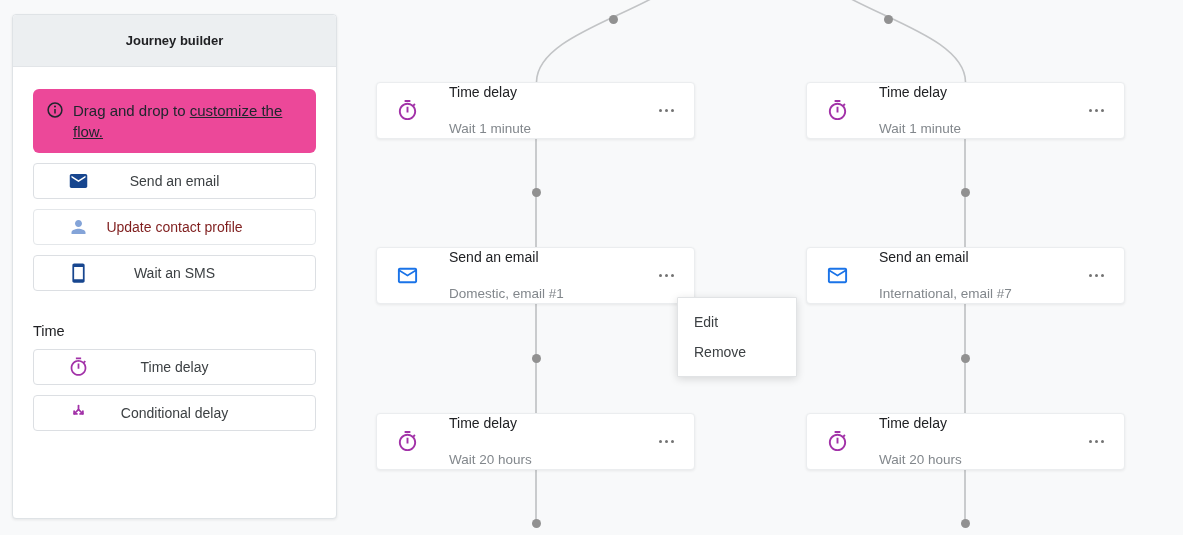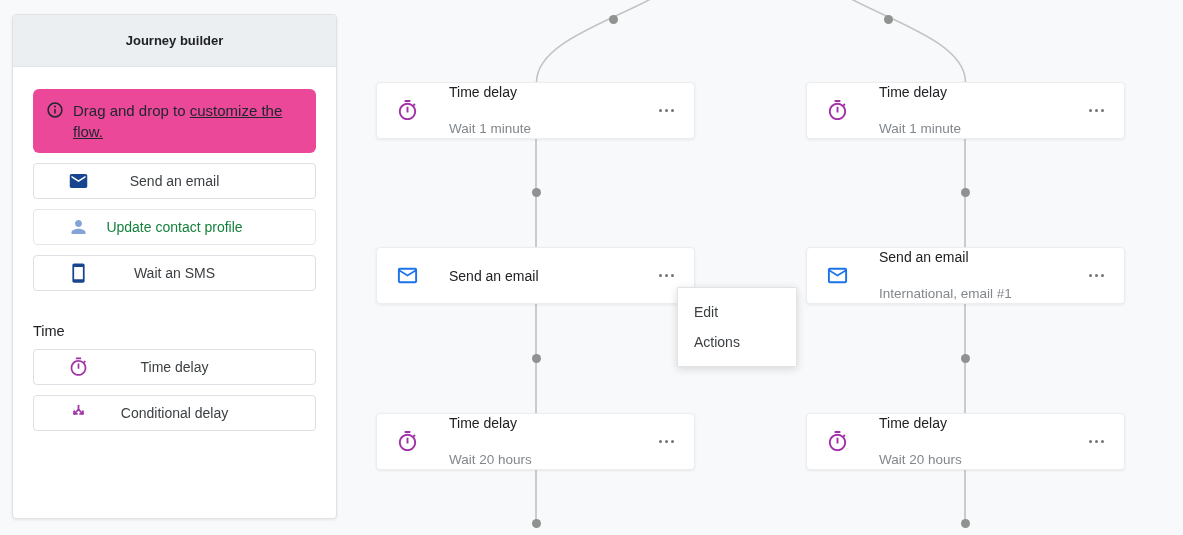--- a/index.html
+++ b/index.html
@@ -25,21 +25,21 @@
   .more-btn { display:flex; gap:2.5px; align-items:center; padding:6px 2px; cursor:pointer; }
   .more-btn i { width:3.5px; height:3.5px; border-radius:50%; background:#737373; }
 
   .icon-purple { color:#a232a8; }
   .icon-blue { color:#1a73e8; }
   .icon-navy { color:#17468f; }
   .icon-lightblue { color:#84a4d8; }
 
   
   .ctx-menu {
-    position:absolute; left:677px; top:287px; width:120px; background:#fff;
+    position:absolute; left:677px; top:297px; width:120px; background:#fff;
     border:1px solid #e1e3e5; box-shadow:0 2px 8px rgba(0,0,0,.14);
     padding:9px 0; z-index:20; border-radius:1px;
   }
   .ctx-item { font-size:14px; color:#3c4043; padding:7px 16px; cursor:pointer; }
 
   
   .sidebar {
     position:absolute; left:12px; top:14px; width:325px; height:505px;
     background:#fff; border:1px solid #dfe3e6; border-radius:4px;
     box-shadow:0 1px 3px rgba(0,0,0,.08); z-index:10;
@@ -58,21 +58,21 @@
   .info-box .i-icon { width:18px; height:18px; flex:0 0 18px; margin-top:1px; color:#20262e; }
   .info-link { text-decoration:underline; cursor:pointer; color:#20262e; }
   .sb-label { margin-top:32px; font-size:14.5px; color:#202124; }
   .sb-btn {
     position:relative; margin-top:10px; height:36px; width:100%;
     background:#fff; border:1px solid #dcdfe3; border-radius:4px;
     display:flex; align-items:center; justify-content:center;
     font-size:14px; color:#3c4043; cursor:grab;
   }
   .sb-btn .b-icon { position:absolute; left:34px; top:50%; transform:translateY(-50%); width:21px; height:21px; }
-  .sb-btn.disabled { border-color:#e4e7ea; color:#15803d; cursor:default; }
+  .sb-btn.disabled { border-color:#e4e7ea; color:#7f1d1d; cursor:default; }
   svg { display:block; width:100%; height:100%; }
 </style>
 </head>
 <body>
 
 <div class="stage">
 
   <svg class="connector-svg" width="1183" height="535" viewBox="0 0 1183 535">
     <path d="M 680,-20 C 640,15 537,35 536.5,82" fill="none" stroke="#c2c4c6" stroke-width="1.6"></path>
     <path d="M 822,-20 C 862,15 965,35 965.5,82" fill="none" stroke="#c2c4c6" stroke-width="1.6"></path>
@@ -130,37 +130,38 @@
   </div>
 
   <div class="node" style="left:376px;top:247px;">
     <span class="n-icon icon-blue">
       <svg viewBox="0 0 24 24" fill="currentColor">
           <path d="M20 4H4c-1.1 0-2 .9-2 2v12c0 1.1.9 2 2 2h16c1.1 0 2-.9 2-2V6c0-1.1-.9-2-2-2zm0 2v.01L12 11 4 6.01V6h16zM4 18V8l8 5 8-5v10H4z"></path>
         </svg>
     </span>
     <span class="n-text">
       <span class="n-title" style="display:block">Send an email</span>
+      <span class="n-sub" style="display:block">Domestic, email #1</span>
     </span>
     <span class="more-btn">
         <i></i>
         <i></i>
         <i></i>
       </span>
   </div>
 
   <div class="node" style="left:806px;top:247px;">
     <span class="n-icon icon-blue">
       <svg viewBox="0 0 24 24" fill="currentColor">
           <path d="M20 4H4c-1.1 0-2 .9-2 2v12c0 1.1.9 2 2 2h16c1.1 0 2-.9 2-2V6c0-1.1-.9-2-2-2zm0 2v.01L12 11 4 6.01V6h16zM4 18V8l8 5 8-5v10H4z"></path>
         </svg>
     </span>
     <span class="n-text">
       <span class="n-title" style="display:block">Send an email</span>
-      <span class="n-sub" style="display:block">International, email #1</span>
+      <span class="n-sub" style="display:block">International, email #7</span>
     </span>
     <span class="more-btn">
         <i></i>
         <i></i>
         <i></i>
       </span>
   </div>
 
   <div class="node" style="left:376px;top:413px;">
     <span class="n-icon icon-purple">
@@ -191,21 +192,21 @@
     </span>
     <span class="more-btn">
         <i></i>
         <i></i>
         <i></i>
       </span>
   </div>
 
   <div class="ctx-menu">
     <div class="ctx-item">Edit</div>
-    <div class="ctx-item">Actions</div>
+    <div class="ctx-item">Remove</div>
   </div>
 
   <div class="sidebar">
     <div class="sb-header">Journey builder</div>
     <div class="sb-body">
 
       <div class="info-box">
         <span class="i-icon">
           <svg viewBox="0 0 24 24" fill="none" stroke="currentColor" stroke-width="2">
             <circle cx="12" cy="12" r="9.2"></circle>

